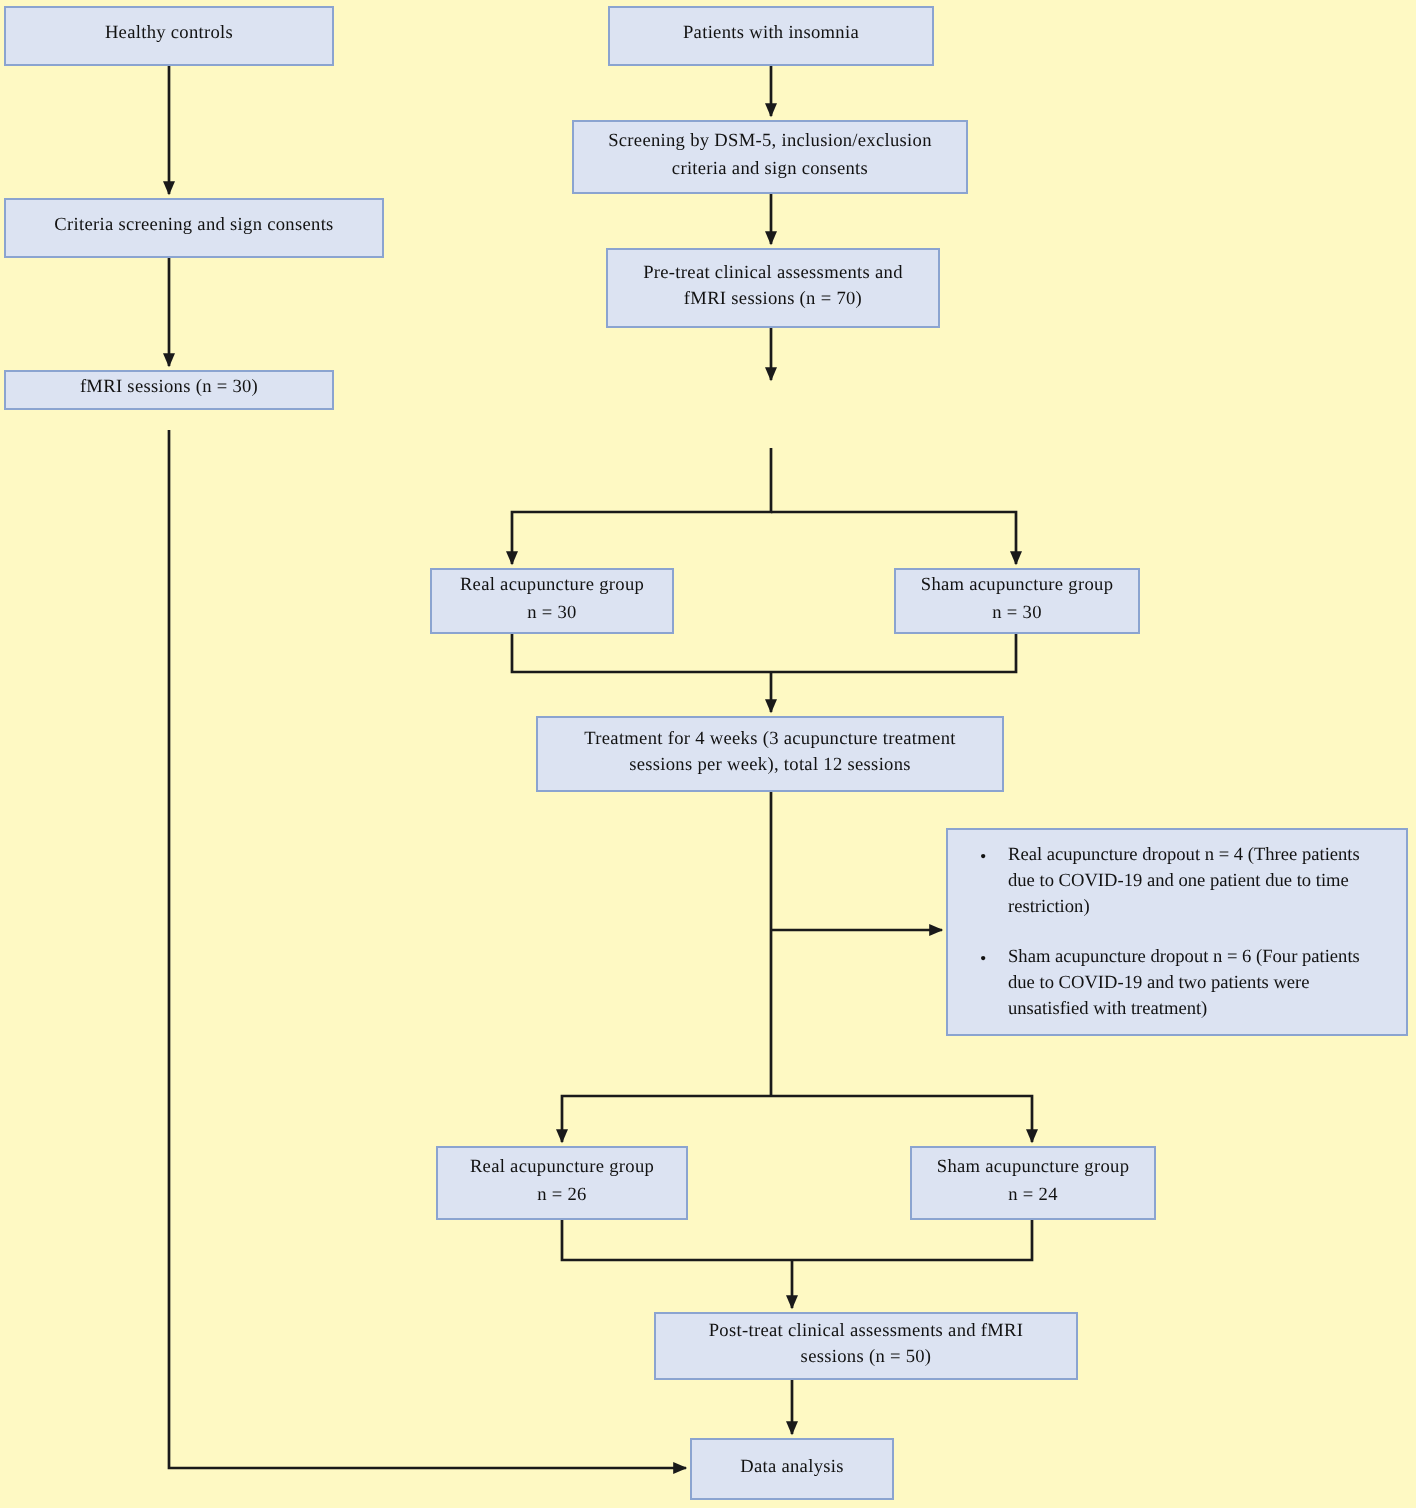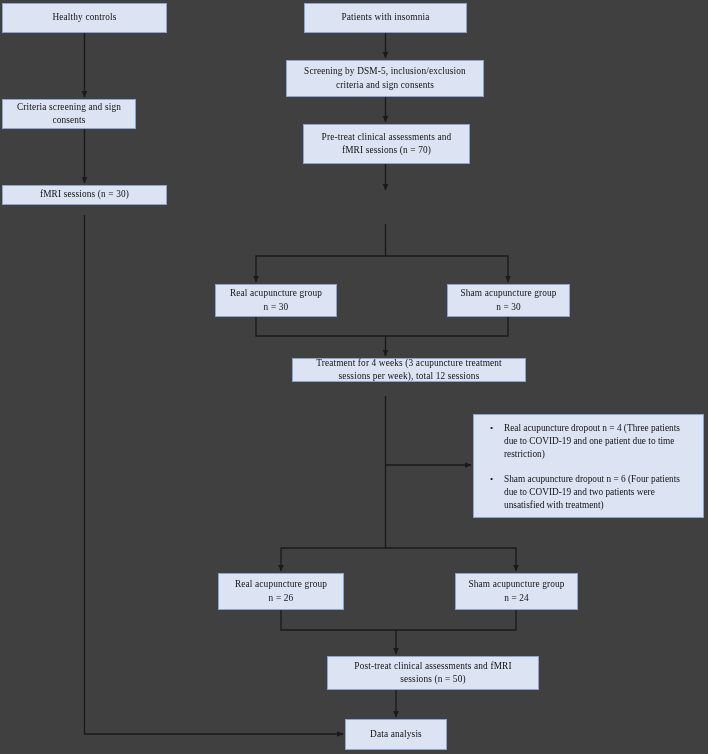--- a/index.html
+++ b/index.html
@@ -5,21 +5,21 @@
 <style>
   html, body {
     margin: 0;
     padding: 0;
     background: #ffffff;
   }
   #canvas {
     position: relative;
     width: 708px;
     height: 754px;
-    background: #404040;
+    background: #fef9c3;
     font-family: "Liberation Serif", "DejaVu Serif", serif;
     overflow: hidden;
   }
   #connectors {
     position: absolute;
     left: 0;
     top: 0;
     width: 708px;
     height: 754px;
     pointer-events: none;
@@ -113,21 +113,21 @@
       <line x1="396" y1="630" x2="396" y2="654" marker-end="url(#arrowhead)"></line>
 
       <line x1="396" y1="690" x2="396" y2="717" marker-end="url(#arrowhead)"></line>
     </g>
   </svg>
 
   <div class="node" style="left:2px; top:3px; width:165px; height:30px;">
     <span>Healthy controls</span>
   </div>
 
-  <div class="node" style="left:2px; top:99px; width:134px; height:30px;">
+  <div class="node" style="left:2px; top:99px; width:190px; height:30px;">
     <span>Criteria screening and sign consents</span>
   </div>
 
   <div class="node" style="left:2px; top:185px; width:165px; height:20px;">
     <span>fMRI sessions (n = 30)</span>
   </div>
 
   <div class="node" style="left:304px; top:3px; width:163px; height:30px;">
     <span>Patients with insomnia</span>
   </div>
@@ -154,21 +154,21 @@
     </span>
   </div>
 
   <div class="node" style="left:447px; top:284px; width:123px; height:33px;">
     <span>
       <span>Sham acupuncture group</span>
       <span class="line2">n = 30</span>
     </span>
   </div>
 
-  <div class="node" style="left:292px; top:358px; width:234px; height:24px;font-family:Liberation Serif, serif;">
+  <div class="node" style="left:268px; top:358px; width:234px; height:38px;font-family:Liberation Serif, serif;">
     <span>
       <span>Treatment for 4 weeks (3 acupuncture treatment</span>
       <span class="line2">sessions per week), total 12 sessions</span>
     </span>
   </div>
 
   <div class="dropout" style="left:473px; top:414px; width:231px; height:104px;">
     <ul>
       <li>
         <span class="bullet">•</span>

